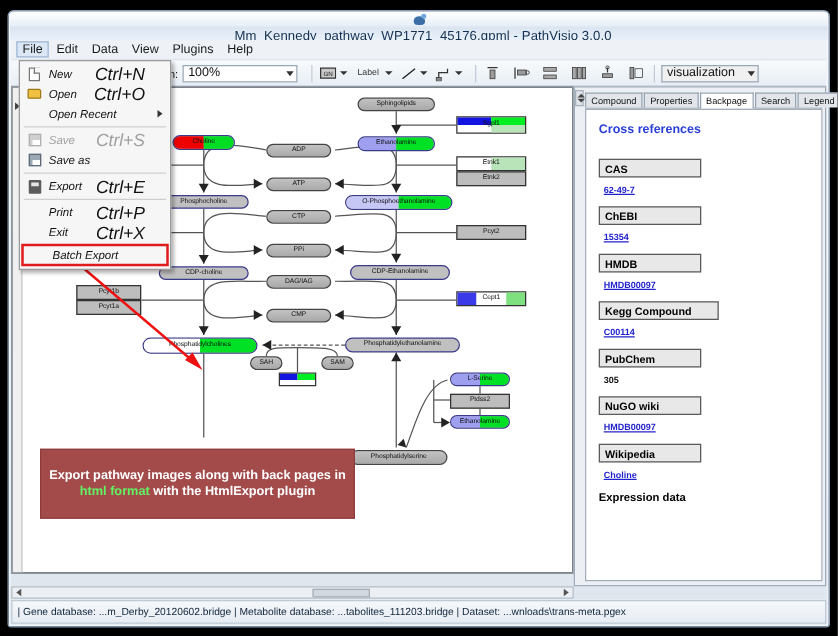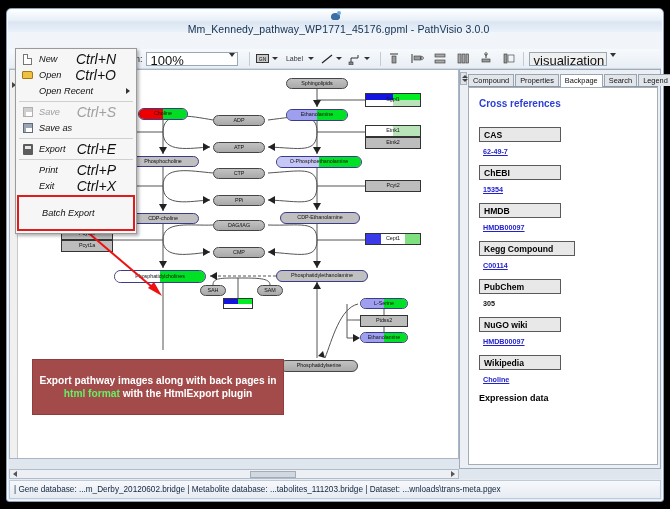--- a/index.html
+++ b/index.html
@@ -74,22 +74,22 @@
   .toolbar {
     position: absolute; left: 2px; top: 40px; right: 2px; height: 20px;
     background: linear-gradient(180deg,#f7fafc 0%, #e8eef5 100%);
     display: flex; align-items: center;
     border-bottom: 1px solid #cfd9e4;
     padding-left: 108px;
   }
   .tb-label { font-size: 9px; color: #222; margin-right: 3px; }
   .tb-combo {
     height: 14px; background: #fff; border: 1px solid #9aa7b5;
-    font-size: 13px; color: #111;
-    display: flex; align-items: flex-start; justify-content: space-between;
+    font-size: 10px; color: #111;
+    display: flex; align-items: center; justify-content: space-between;
     padding: 0 2px 0 4px; margin-right: 6px;
   }
   .tb-combo .arw {
     width: 0; height: 0; border-left: 3.5px solid transparent;
     border-right: 3.5px solid transparent; border-top: 4px solid #333;
     margin-left: 6px;
   }
   .zoom-combo { width: 92px; }
   .vis-combo { width: 78px; background: #f0f0f0; }
   .tb-sep { width: 1px; height: 14px; background: #c3ccd6; margin: 0 5px; }
@@ -283,21 +283,21 @@
   .fm-row.disabled .fm-label, .fm-row.disabled .fm-accel { color: #a0a0a0; }
   .fm-sep { height: 1px; background: #cfcfcf; margin: 2px 3px; }
   .fm-submenu-arrow {
     width: 0; height: 0; margin-right: 6px;
     border-top: 3px solid transparent; border-bottom: 3px solid transparent;
     border-left: 4px solid #333;
   }
   .fm-row.highlight {
     border: 2px solid #e01b1b;
     background: #f6f6f6;
-    height: 36px;
+    height: 18px;
     margin: 1px 1px 2px 1px;
   }
   
   .g-doc { width:9px;height:11px;background:#fff;border:1px solid #777; position:relative; }
   .g-doc::after{content:"";position:absolute;right:-1px;top:-1px;width:4px;height:4px;background:#f6f6f6;border-left:1px solid #777;border-bottom:1px solid #777;}
   .g-folder { width:11px;height:8px;background:#f0c040;border:1px solid #a07818;border-radius:1px 2px 1px 1px; }
   .g-save { width:10px;height:10px;background:#9aa6b4;border:1px solid #5d6b7a; position:relative; }
   .g-save.dim { background:#cfcfcf; border-color:#b0b0b0; }
   .g-save::after{content:"";position:absolute;left:2px;bottom:0;width:6px;height:4px;background:#fff;}
   .g-imp { width:10px;height:11px;background:#5c5c5c; position:relative; border-radius:1px; }
@@ -309,20 +309,28 @@
 <body>
 
 <div id="root">
   <div class="win-outer">
 
     <div class="titlebar">
       <span class="title-icon"></span>
       <span class="title-text">Mm_Kennedy_pathway_WP1771_45176.gpml - PathVisio 3.0.0</span>
     </div>
 
+    <div class="menubar">
+      <div class="menu-item active">File</div>
+      <div class="menu-item">Edit</div>
+      <div class="menu-item">Data</div>
+      <div class="menu-item">View</div>
+      <div class="menu-item">Plugins</div>
+      <div class="menu-item">Help</div>
+    </div>
 
     <div class="toolbar">
       <span class="tb-label">Zoom:</span>
       <div class="tb-combo zoom-combo">
         <span>100%</span>
         <span class="arw"></span>
       </div>
       <div class="tb-sep"></div>
 
       <div class="tb-btn">

